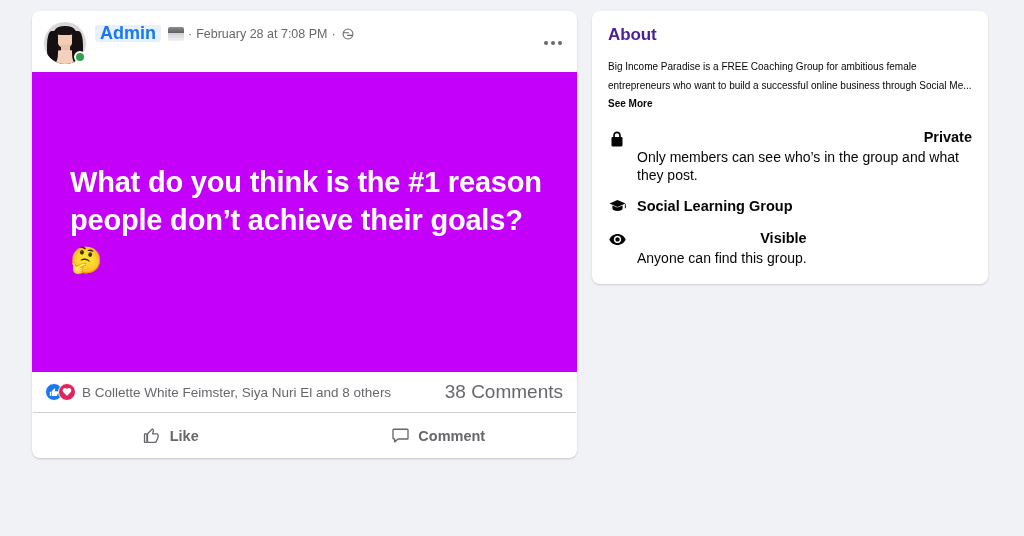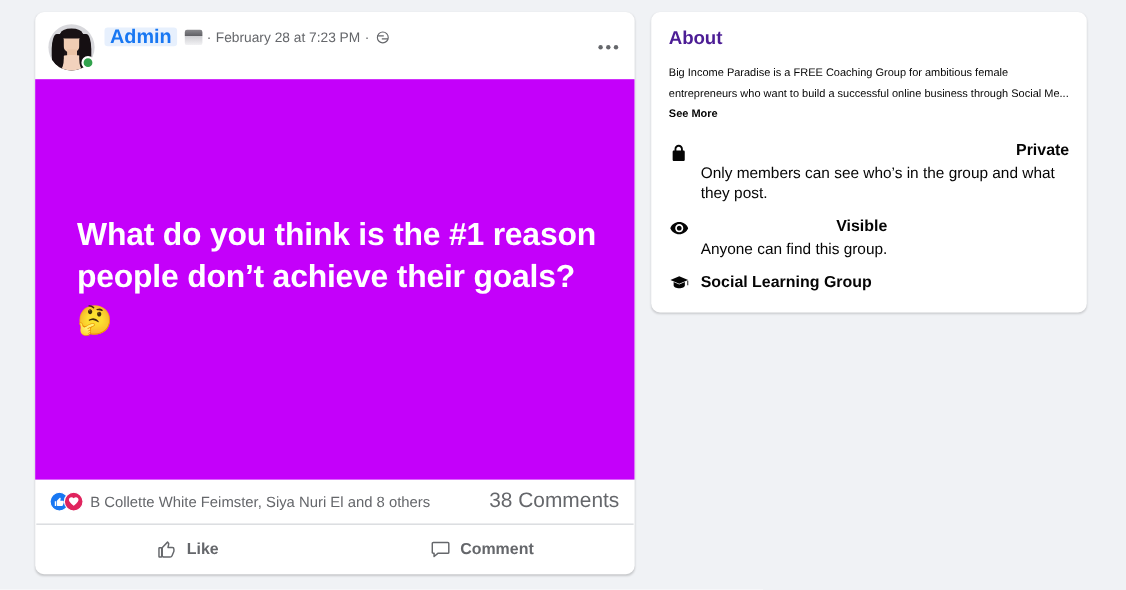--- a/index.html
+++ b/index.html
@@ -181,21 +181,21 @@
   .more-btn i {
     width: 4px; height: 4px;
     border-radius: 50%;
     background: #65676b;
     display: block;
   }
 
   
   .post-image {
     width: 549px;
-    height: 364px;
+    height: 300px;
     margin-left: -4px;
     background: #c400fa;
     display: flex;
     align-items: center;
     justify-content: flex-start;
     position: relative;
   }
 
   .image-text {
     color: #ffffff;
@@ -378,21 +378,21 @@
         <div class="hair-right"></div>
       </div>
       <div class="status-dot"></div>
     </div>
 
     <div class="post-meta">
       <div class="meta-line">
         <span class="admin-badge">Admin</span>
         <span class="group-thumb"></span>
         <span class="dot-sep">·</span>
-        <span class="timestamp">February 28 at 7:23 PM</span>
+        <span class="timestamp">February 28 at 7:08 PM</span>
         <span class="dot-sep">·</span>
         <span class="globe-icon">
           <svg width="12" height="12" viewBox="0 0 16 16">
             <circle cx="8" cy="8" r="6.6" fill="none" stroke="#65676b" stroke-width="1.4"></circle>
             <path d="M1.6 6.2h7.6M6.8 9.8h7.6" stroke="#65676b" stroke-width="1.4" fill="none"></path>
           </svg>
         </span>
       </div>
     </div>
 
@@ -462,37 +462,37 @@
       <svg width="14" height="16" viewBox="0 0 14 16" fill="#050505">
         <path d="M7 .6C4.9.6 3.2 2.3 3.2 4.4v1.5h-.5c-.7 0-1.2.5-1.2 1.2v7.1c0 .7.5 1.2 1.2 1.2h8.6c.7 0 1.2-.5 1.2-1.2V7.1c0-.7-.5-1.2-1.2-1.2h-.5V4.4C10.8 2.3 9.1.6 7 .6zm0 1.7c1.2 0 2.1.9 2.1 2.1v1.5H4.9V4.4c0-1.2.9-2.1 2.1-2.1z"></path>
       </svg>
     </span>
     <div class="info-text">
       <div class="info-label">Private</div>
       <div class="info-sub">Only members can see who’s in the group and what they post.</div>
     </div>
   </div>
 
-  <div class="info-row">
-    <span class="info-icon">
-      <svg width="17" height="13" viewBox="0 0 18 13" fill="#050505">
-        <path d="M9 .6C5.1.6 1.8 3 .4 6.4c1.4 3.4 4.7 5.8 8.6 5.8s7.2-2.4 8.6-5.8C16.2 3 12.9.6 9 .6zm0 9.7c-2.2 0-3.9-1.7-3.9-3.9S6.8 2.5 9 2.5s3.9 1.7 3.9 3.9-1.7 3.9-3.9 3.9zm0-6.2c-1.3 0-2.3 1-2.3 2.3s1 2.3 2.3 2.3 2.3-1 2.3-2.3-1-2.3-2.3-2.3z"></path>
-      </svg>
-    </span>
-    <div class="info-text">
-      <div class="info-label">Visible</div>
-      <div class="info-sub">Anyone can find this group.</div>
-    </div>
-  </div>
-
   <div class="info-row single">
     <span class="info-icon">
       <svg width="17" height="14" viewBox="0 0 18 14" fill="#050505">
         <path d="M9 .7L.5 4.4 9 8.1l8.5-3.7L9 .7z"></path>
         <path d="M3.6 6.4v3.2c0 1.5 2.4 2.7 5.4 2.7s5.4-1.2 5.4-2.7V6.4L9 8.7 3.6 6.4z"></path>
         <path d="M16.8 5.2v4.2h1V5.2z"></path>
       </svg>
     </span>
     <div class="info-text">
       <div class="info-label">Social Learning Group</div>
     </div>
   </div>
+
+  <div class="info-row">
+    <span class="info-icon">
+      <svg width="17" height="13" viewBox="0 0 18 13" fill="#050505">
+        <path d="M9 .6C5.1.6 1.8 3 .4 6.4c1.4 3.4 4.7 5.8 8.6 5.8s7.2-2.4 8.6-5.8C16.2 3 12.9.6 9 .6zm0 9.7c-2.2 0-3.9-1.7-3.9-3.9S6.8 2.5 9 2.5s3.9 1.7 3.9 3.9-1.7 3.9-3.9 3.9zm0-6.2c-1.3 0-2.3 1-2.3 2.3s1 2.3 2.3 2.3 2.3-1 2.3-2.3-1-2.3-2.3-2.3z"></path>
+      </svg>
+    </span>
+    <div class="info-text">
+      <div class="info-label">Visible</div>
+      <div class="info-sub">Anyone can find this group.</div>
+    </div>
+  </div>
 </div>
 
 </body></html>

